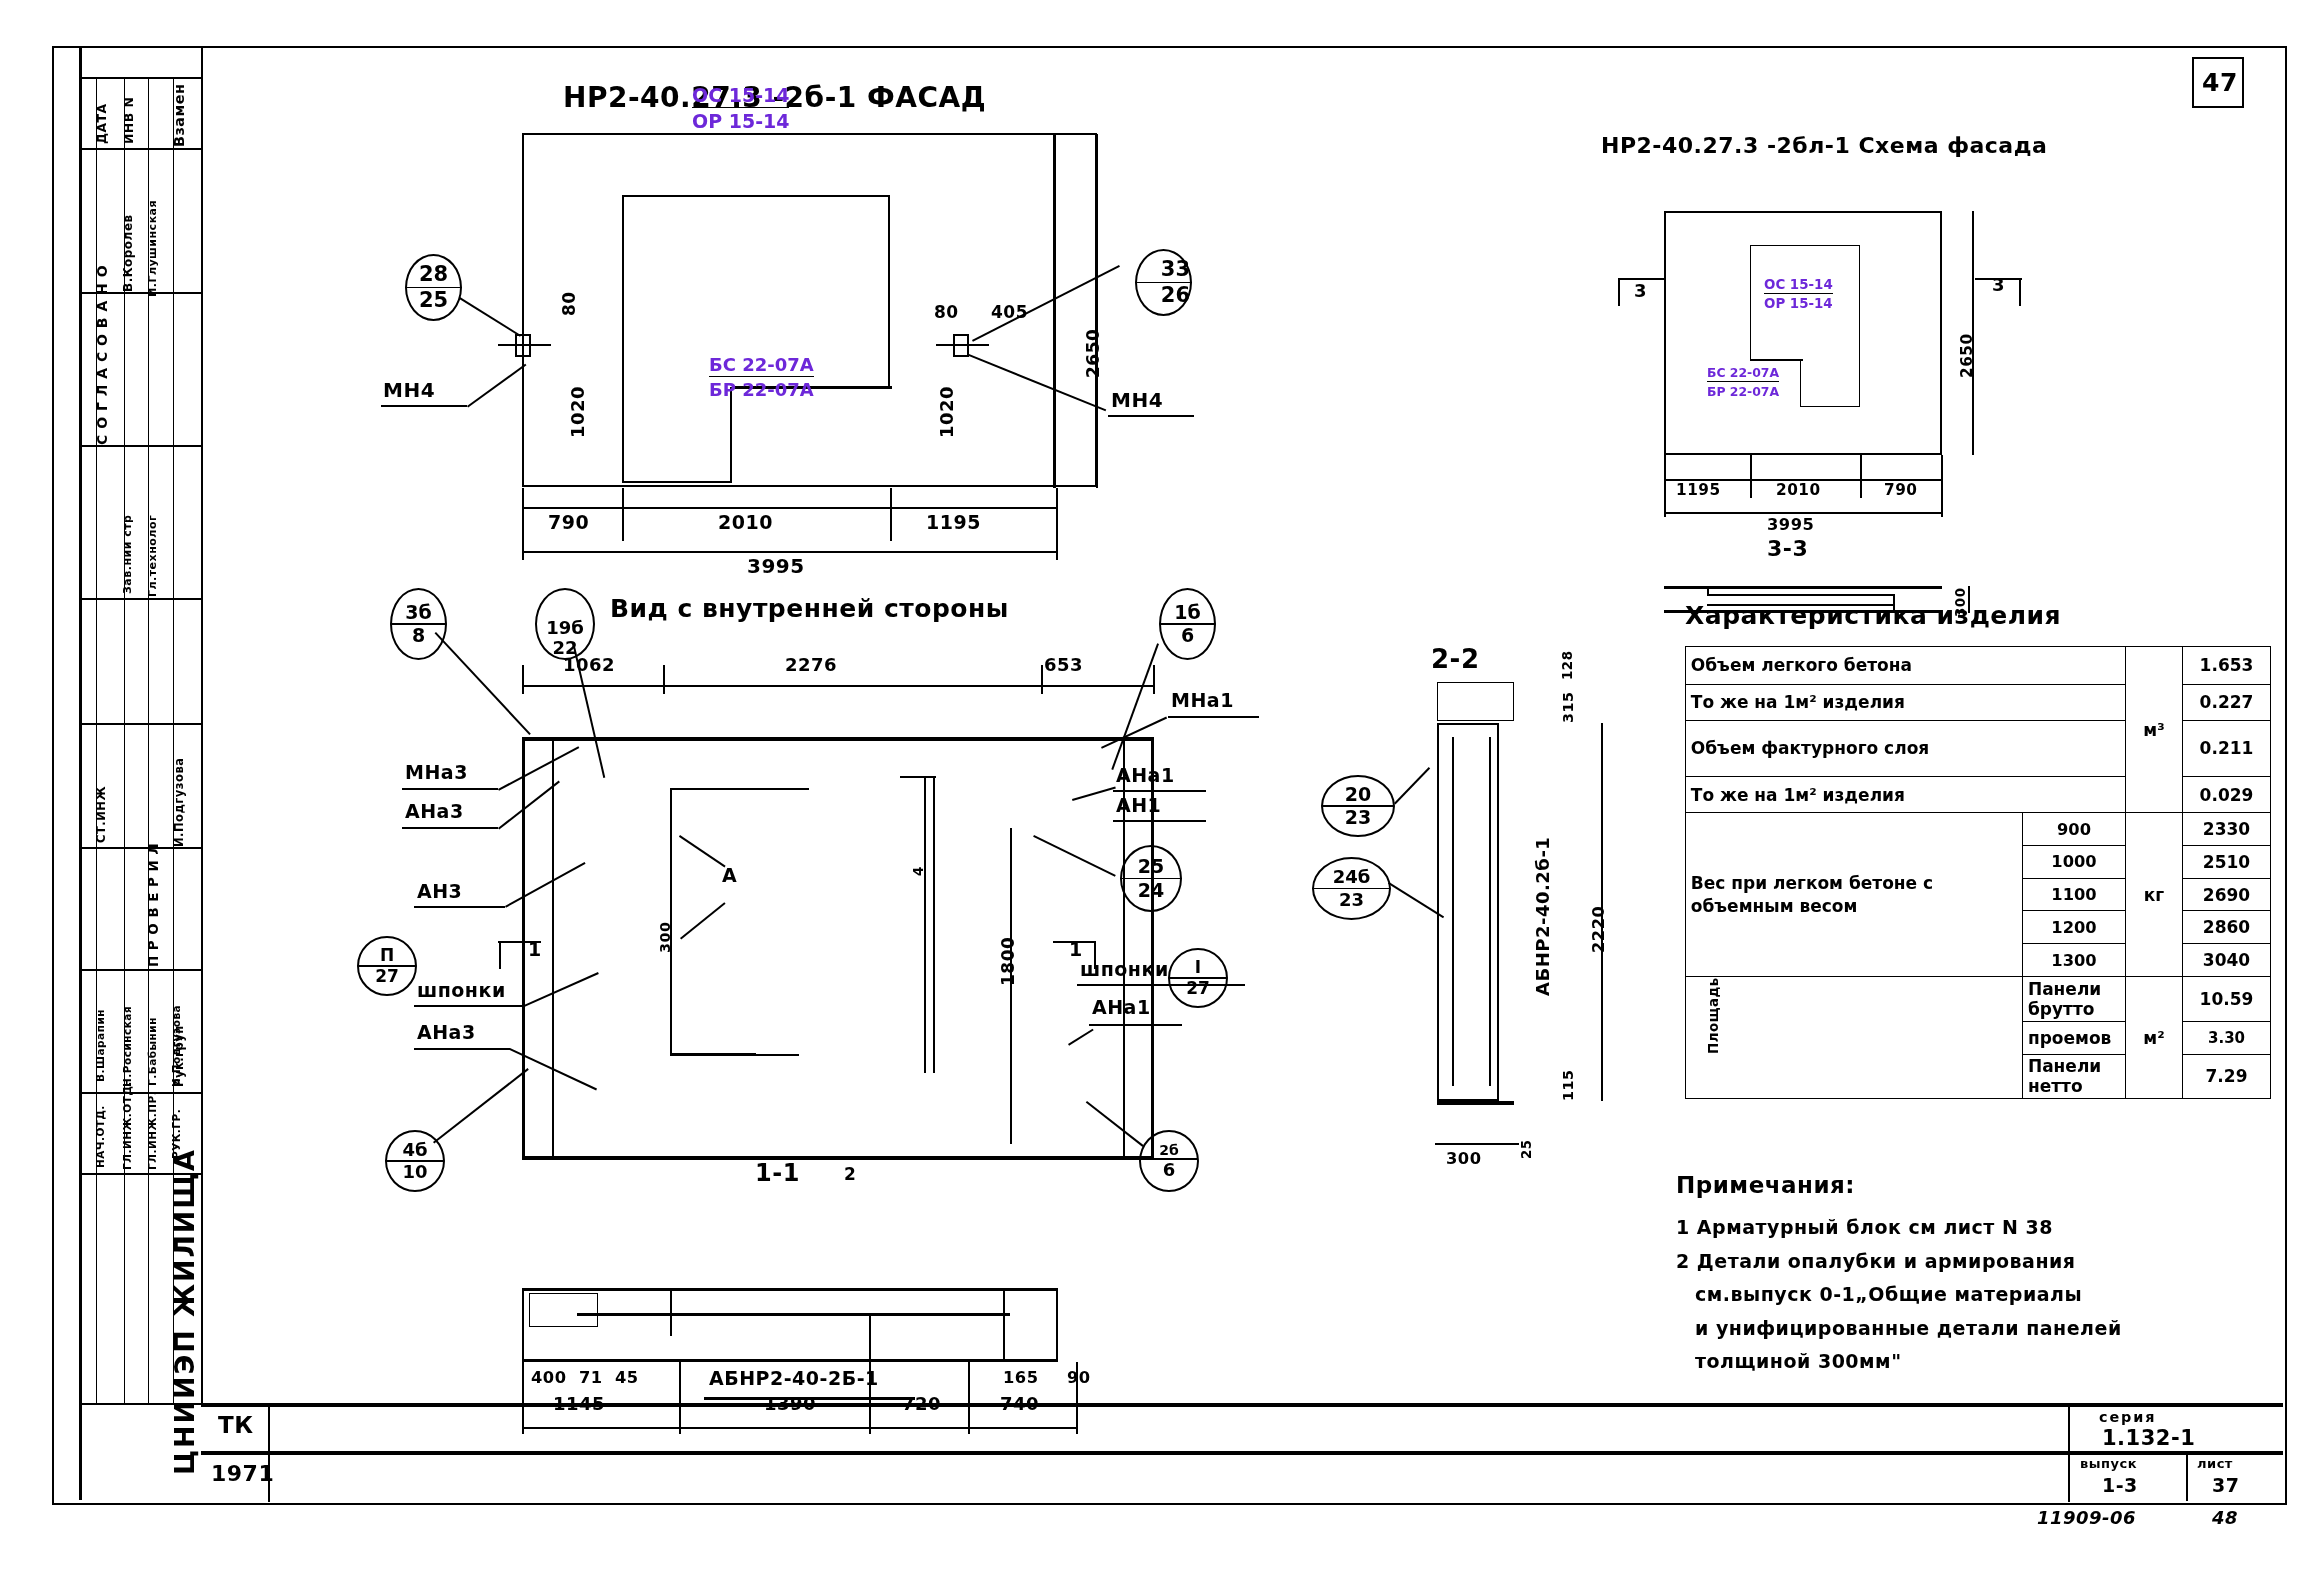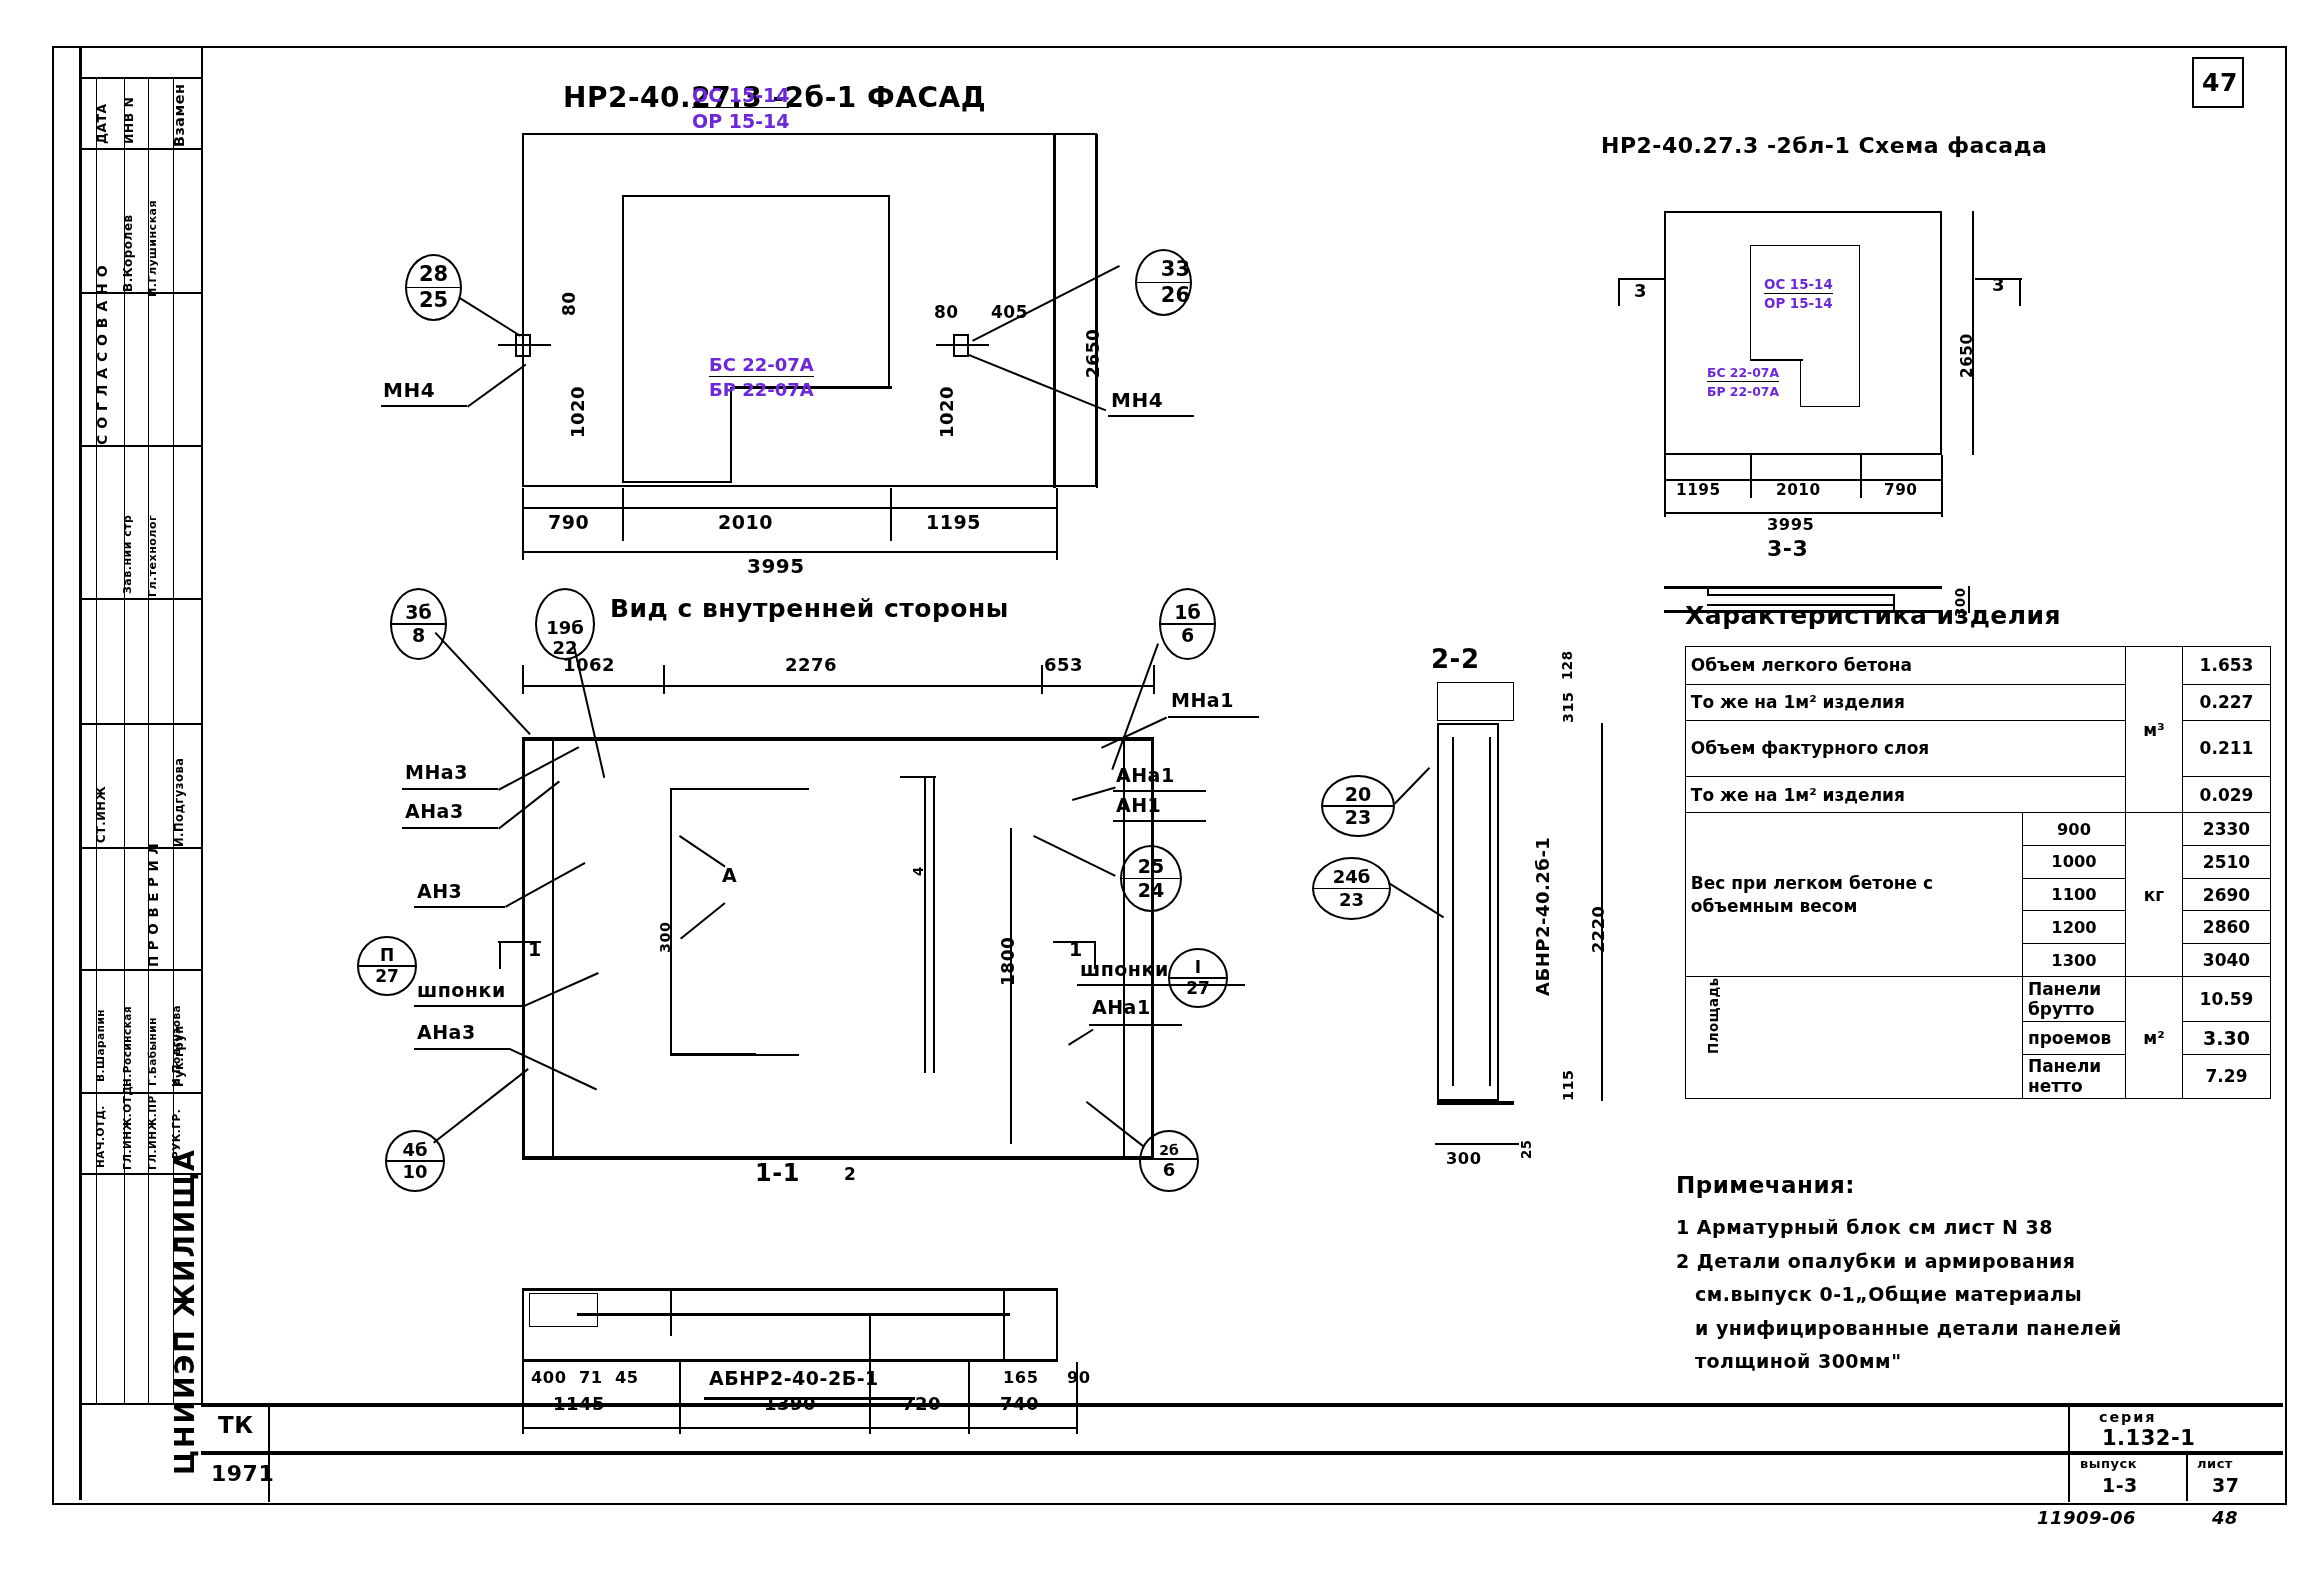--- a/index.html
+++ b/index.html
@@ -444,21 +444,21 @@
     <tr>
       <td rowspan="3" style="width:29px;padding:0;position:relative;">
         <span class="tx rot90" style="left:20px;top:77px;font-size:13.4px;position:absolute;">Площадь</span>
       </td>
       <td style="font-size:17px;height:28px;">Панели брутто</td>
       <td rowspan="3" style="font-size:17px;text-align:center;">м²</td>
       <td style="font-size:17px;text-align:center;">10.59</td>
     </tr>
     <tr>
       <td style="font-size:17px;height:28px;">проемов</td>
-      <td style="font-size:19px;text-align:center;">3.30</td>
+      <td style="font-size:15px;text-align:center;">3.30</td>
     </tr>
     <tr>
       <td style="font-size:17px;height:28px;">Панели нетто</td>
       <td style="font-size:17px;text-align:center;">7.29</td>
     </tr>
   </tbody>
     </table>
 
   <div class="tx" style="left:1676px;top:1172px;font-size:23px;">Примечания:</div>
   <div class="tx" style="left:1676px;top:1216px;font-size:19px;">1 Арматурный блок см лист N 38</div>

